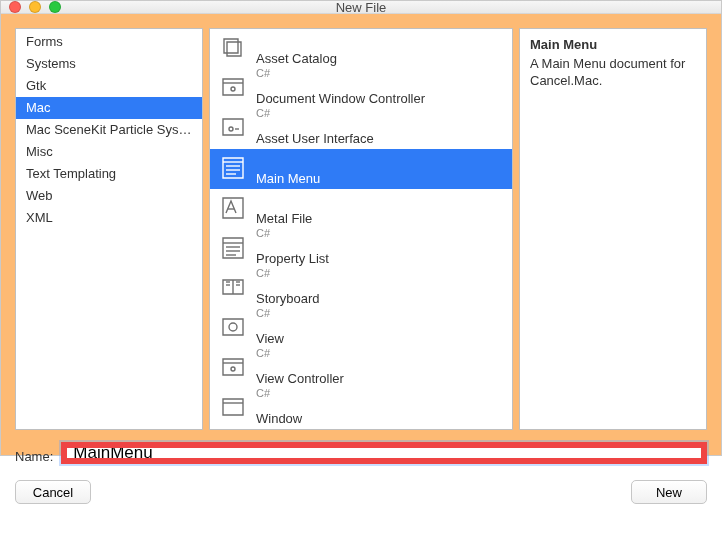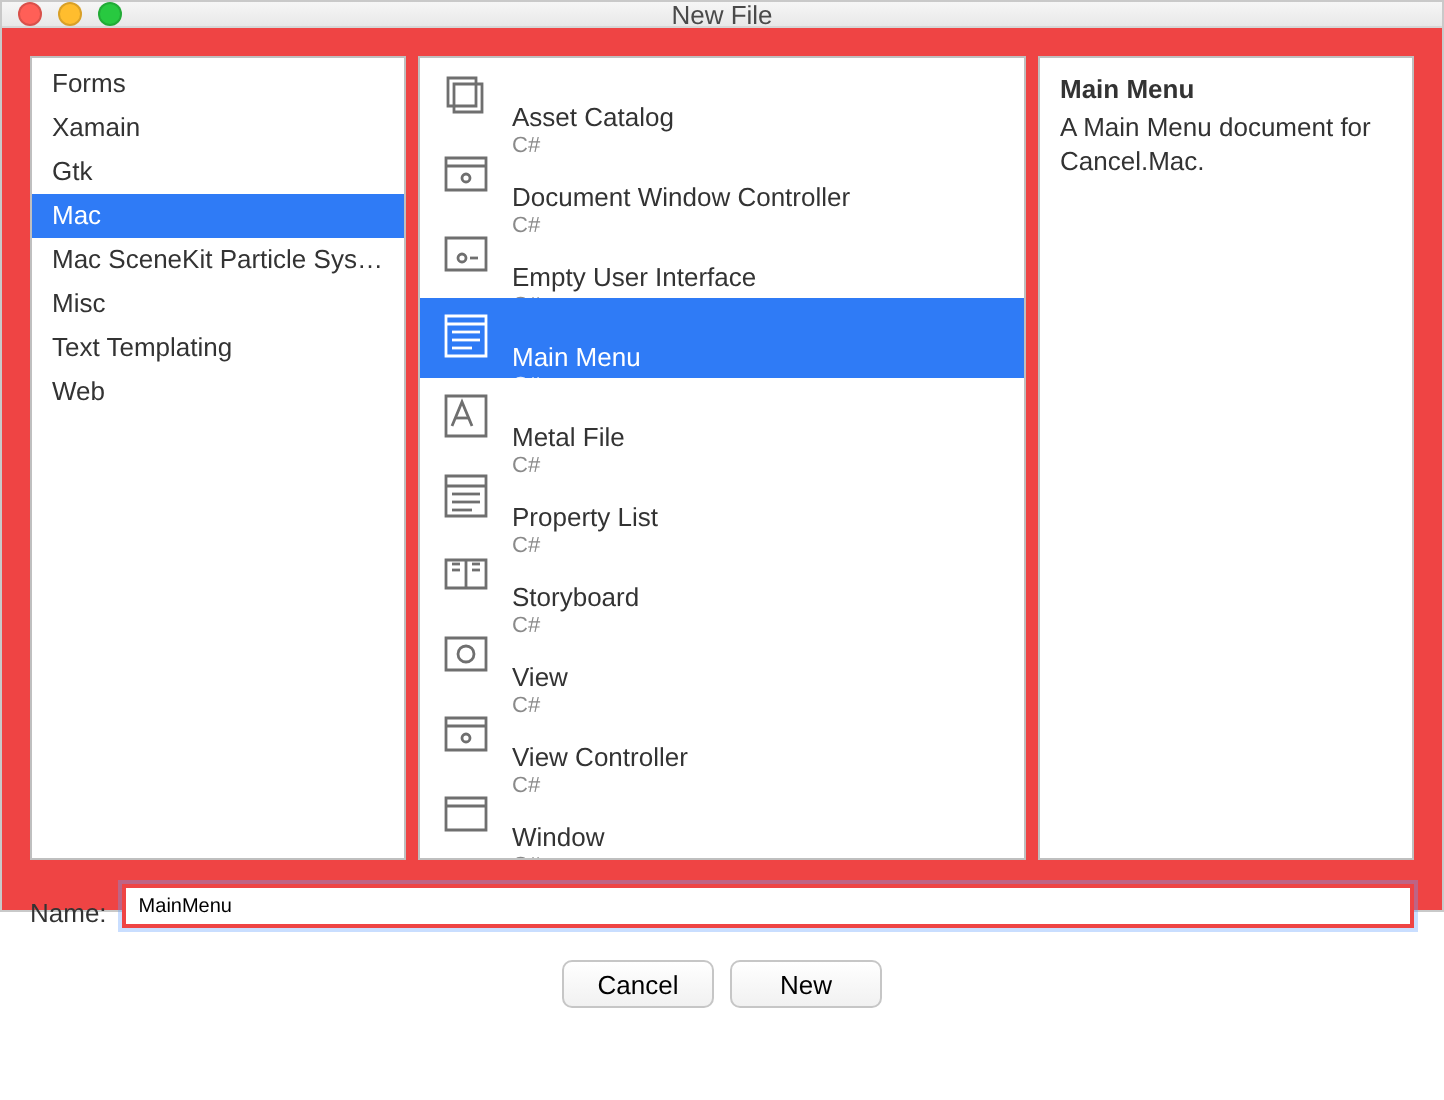--- a/index.html
+++ b/index.html
@@ -1,17 +1,17 @@
 <!DOCTYPE html>
 <html><head>
 <meta charset="utf-8">
 <style>
   * { box-sizing: border-box; margin: 0; padding: 0; }
   html, body { width: 722px; height: 550px; font-family: -apple-system, "Helvetica Neue", Arial, sans-serif; font-size: 13px; color: #333; background: #fff; }
-  .window { width: 722px; height: 456px; border: 1px solid #c9c9c9; background: #ef4444; display: flex; flex-direction: column; }
+  .window { width: 722px; height: 456px; border: 1px solid #c9c9c9; background: #fdba74; display: flex; flex-direction: column; }
   .titlebar { height: 24px; background: linear-gradient(#f6f6f6,#e8e8e8); border-bottom: 1px solid #d6d6d6; display: flex; align-items: center; padding: 0 8px; position: relative; }
   .traffic { display: flex; gap: 8px; }
   .dot { width: 12px; height: 12px; border-radius: 50%; border: 0.5px solid rgba(0,0,0,0.15); }
   .dot.red { background: #ff5f57; }
   .dot.yellow { background: #ffbd2e; }
   .dot.green { background: #28c940; }
   .title { position: absolute; left: 0; right: 0; text-align: center; font-size: 13px; color: #4a4a4a; pointer-events: none; }
   .body { flex: 1; display: flex; flex-direction: column; padding: 14px 14px 12px 14px; gap: 12px; }
   .panels { flex: 1; display: flex; gap: 6px; min-height: 0; }
   .panel { border: 1px solid #bfbfbf; background: #fff; overflow: hidden; }
@@ -25,48 +25,49 @@
   .tpl-item.selected .tpl-icon { stroke: #fff; }
   .tpl-icon { width: 26px; height: 26px; stroke: #6f6f6f; fill: none; stroke-width: 1.4; flex-shrink: 0; }
   .tpl-text { display: flex; flex-direction: column; line-height: 1.2; margin-top: 33px; }
   .tpl-title { font-size: 13px; }
   .tpl-sub { font-size: 11px; color: #8a8a8a; }
   .details { width: 188px; padding: 8px 10px; font-size: 13px; }
   .details-title { font-weight: 600; margin-bottom: 4px; }
   .details-desc { color: #333; line-height: 1.3; }
   .name-row { display: flex; align-items: flex-end; gap: 8px; }
   .name-label { font-size: 13px; }
-  .name-input { flex: 1; height: 22px; border: 2px solid #ef4444; border-radius: 0; padding: 0 6px; font-size: 10px; outline: none; box-shadow: 0 0 0 2px rgba(100,160,255,0.35); }
-  .footer { display: flex; justify-content: center; gap: 8px; padding-top: 4px; }
+  .name-input { flex: 1; height: 22px; border: 6px solid #ef4444; border-radius: 0; padding: 0 6px; font-size: 17px; outline: none; box-shadow: 0 0 0 2px rgba(100,160,255,0.35); }
+  .footer { display: flex; justify-content: space-between; gap: 8px; padding-top: 4px; }
   .btn { min-width: 76px; height: 24px; border: 1px solid #c6c6c6; border-radius: 5px; background: linear-gradient(#ffffff,#f1f1f1); font-size: 13px; cursor: default; }
 </style>
 </head>
 <body>
 
 <div class="window">
   <div class="titlebar">
     <div class="traffic">
       <div class="dot red"></div>
       <div class="dot yellow"></div>
       <div class="dot green"></div>
     </div>
     <div class="title">New File</div>
   </div>
 
   <div class="body">
     <div class="panels">
       <div class="panel categories" id="cat-list">
           <div class="cat-item">Forms</div>
-          <div class="cat-item">Xamain</div>
+          <div class="cat-item">Systems</div>
           <div class="cat-item">Gtk</div>
           <div class="cat-item selected">Mac</div>
           <div class="cat-item">Mac SceneKit Particle Systems</div>
           <div class="cat-item">Misc</div>
           <div class="cat-item">Text Templating</div>
           <div class="cat-item">Web</div>
+          <div class="cat-item">XML</div>
         </div>
       <div class="panel templates" id="tpl-list">
           <div class="tpl-item">
             <span><svg class="tpl-icon" viewBox="0 0 26 26">
                 <path d="M4 4h14v14H4z"></path>
                 <path d="M7 7h14v14H7z"></path>
               </svg></span>
             <div class="tpl-text">
               <div class="tpl-title">Asset Catalog</div>
               <div class="tpl-sub">C#</div>
@@ -83,21 +84,21 @@
               <div class="tpl-sub">C#</div>
             </div>
           </div>
           <div class="tpl-item">
             <span><svg class="tpl-icon" viewBox="0 0 26 26">
                 <path d="M3 4h20v16H3z"></path>
                 <path d="M9 14a2 2 0 1 0 4 0 2 2 0 1 0 -4 0"></path>
                 <path d="M15 14h4"></path>
               </svg></span>
             <div class="tpl-text">
-              <div class="tpl-title">Empty User Interface</div>
+              <div class="tpl-title">Asset User Interface</div>
               <div class="tpl-sub">C#</div>
             </div>
           </div>
           <div class="tpl-item selected">
             <span><svg class="tpl-icon" viewBox="0 0 26 26">
                 <path d="M3 3h20v20H3z"></path>
                 <path d="M3 7h20"></path>
                 <path d="M6 11h14"></path>
                 <path d="M6 15h14"></path>
                 <path d="M6 19h10"></path>

